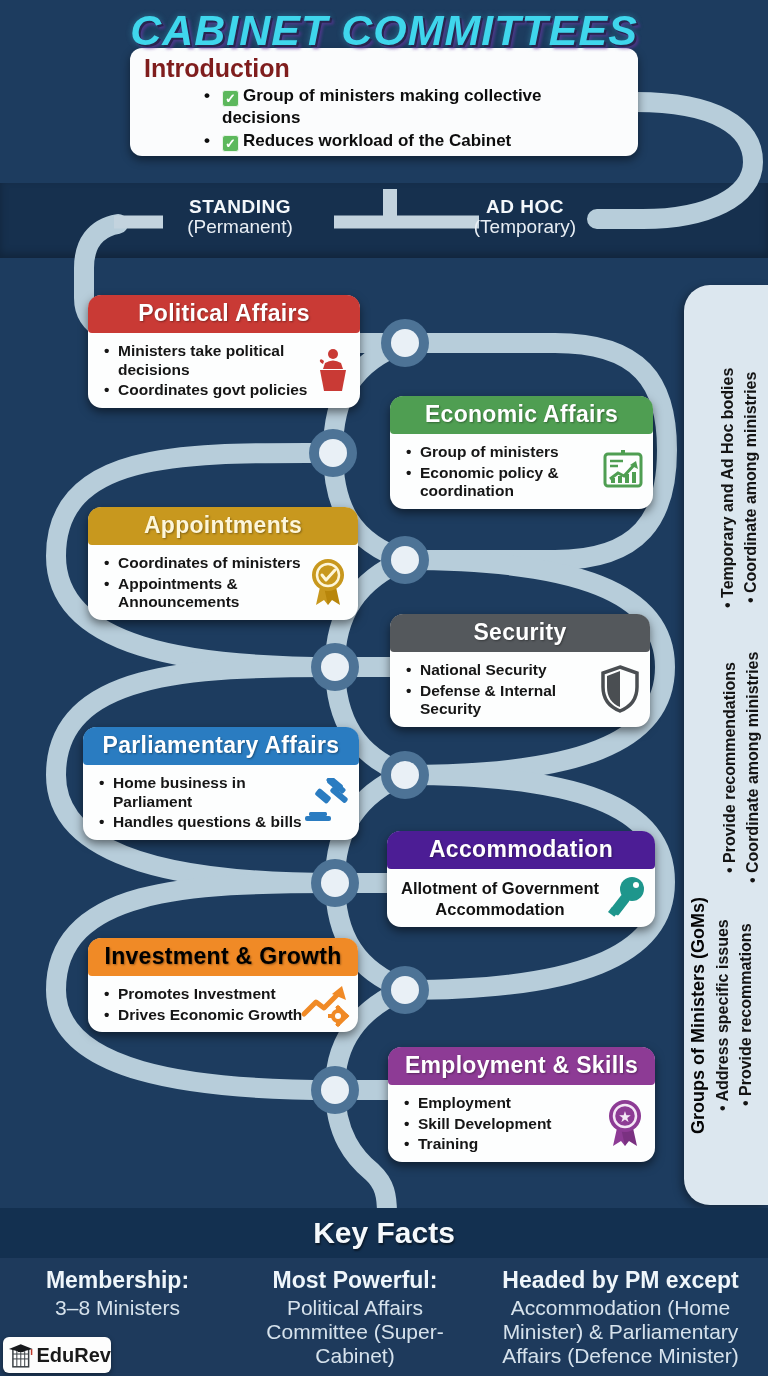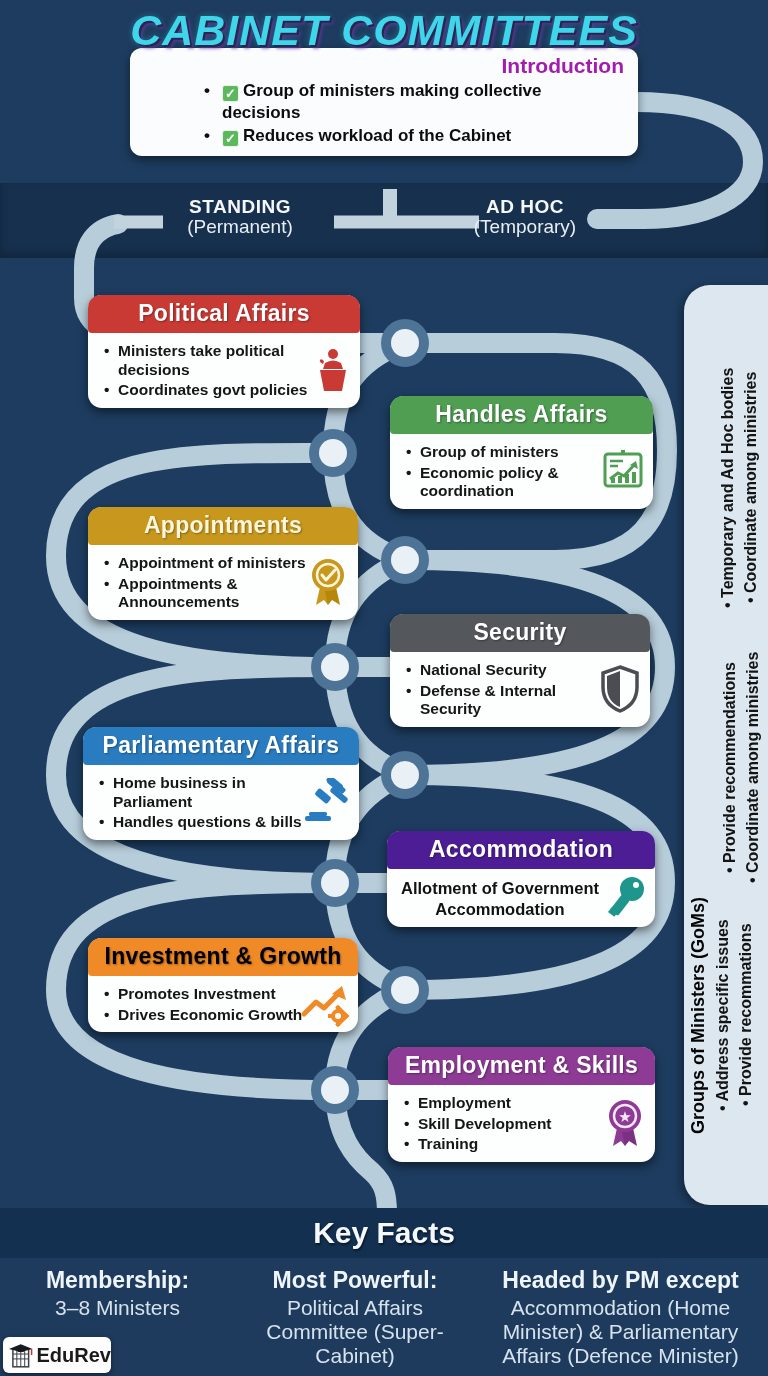--- a/index.html
+++ b/index.html
@@ -10,21 +10,21 @@
   
   .main-title { position:absolute; top:6px; left:0; width:768px; text-align:center;
     font-size:43px; font-weight:bold; font-style:italic; letter-spacing:1px;
     color:#3fd6ec; z-index:5;
     text-shadow:2px 2px 0 #28254f, 4px 4px 3px rgba(110,45,160,.55), 0 0 6px rgba(63,214,236,.35); }
 
   
   .intro-card { position:absolute; left:130px; top:48px; width:508px; height:108px;
     background:#fbfcfd; border-radius:12px; box-shadow:0 4px 10px rgba(0,0,0,.45);
     z-index:4; padding:6px 14px 4px; }
-  .intro-heading { text-align:right; font-weight:bold; font-size:21px; color:#a21caf; }
+  .intro-heading { text-align:left; font-weight:bold; font-size:25px; color:#7f1d1d; }
   .intro-list { list-style:none; margin-top:2px; padding-left:60px; }
   .intro-li { position:relative; font-weight:bold; font-size:17px; color:#0d0d0d;
     line-height:1.25; padding-left:18px; margin-top:2px; }
   .intro-li .dot { position:absolute; left:0; top:0; }
   .chk { display:inline-block; width:17px; height:17px; background:#5cb85c; border:1px solid #e8f5e8;
     border-radius:3px; color:#fff; font-size:13px; line-height:16px; text-align:center;
     margin-right:4px; vertical-align:-2px; }
   .chk::before { content:"✓"; }
 
   
@@ -213,21 +213,21 @@
       <svg class="card-icon" width="42" height="46" viewBox="0 0 42 46">
         <circle cx="23" cy="7" r="5" fill="#c93a35"></circle>
         <path d="M14 14 Q11 11 10 13 Q9 15 13 17 Z" fill="#c93a35"></path>
         <path d="M15 16 Q23 11 31 16 L33 22 L13 22 Z" fill="#c93a35"></path>
         <path d="M10 23 L36 23 L32 44 L14 44 Z" fill="#c93a35"></path>
       </svg>
     </div>
   </div>
 
   <div class="card card-economic">
-    <div class="card-header hd-economic">Handles Affairs</div>
+    <div class="card-header hd-economic">Economic Affairs</div>
     <div class="card-body">
       <ul class="card-list">
         <li>Group of ministers</li>
         <li>Economic policy &amp; coordination</li>
       </ul>
       <svg class="card-icon" width="44" height="44" viewBox="0 0 44 44">
         <rect x="20" y="1" width="4" height="5" fill="#4f9e52"></rect>
         <rect x="4" y="5" width="36" height="32" rx="3" fill="none" stroke="#4f9e52" stroke-width="3"></rect>
         <line x1="9" y1="12" x2="22" y2="12" stroke="#4f9e52" stroke-width="2.5"></line>
         <line x1="9" y1="17" x2="17" y2="17" stroke="#4f9e52" stroke-width="2.5"></line>
@@ -238,21 +238,21 @@
         <rect x="24" y="25" width="4" height="9" fill="#4f9e52"></rect>
         <rect x="31" y="23" width="4" height="11" fill="#4f9e52"></rect>
       </svg>
     </div>
   </div>
 
   <div class="card card-appointments">
     <div class="card-header hd-appointments">Appointments</div>
     <div class="card-body">
       <ul class="card-list">
-        <li>Appointment of ministers</li>
+        <li>Coordinates of ministers</li>
         <li>Appointments &amp; Announcements</li>
       </ul>
       <svg class="card-icon" width="44" height="50" viewBox="0 0 44 50">
         <polygon points="14,30 10,48 18,43 22,48 26,30" fill="#c8981e"></polygon>
         <polygon points="30,30 34,48 26,43 22,48 18,30" fill="#b8860b"></polygon>
         <circle cx="22" cy="18" r="16" fill="#c8981e"></circle>
         <circle cx="22" cy="18" r="11" fill="none" stroke="#fdf6da" stroke-width="2.5"></circle>
         <path d="M16 18 L20 23 L29 13" fill="none" stroke="#fdf6da" stroke-width="3" stroke-linecap="round" stroke-linejoin="round"></path>
       </svg>
     </div>

